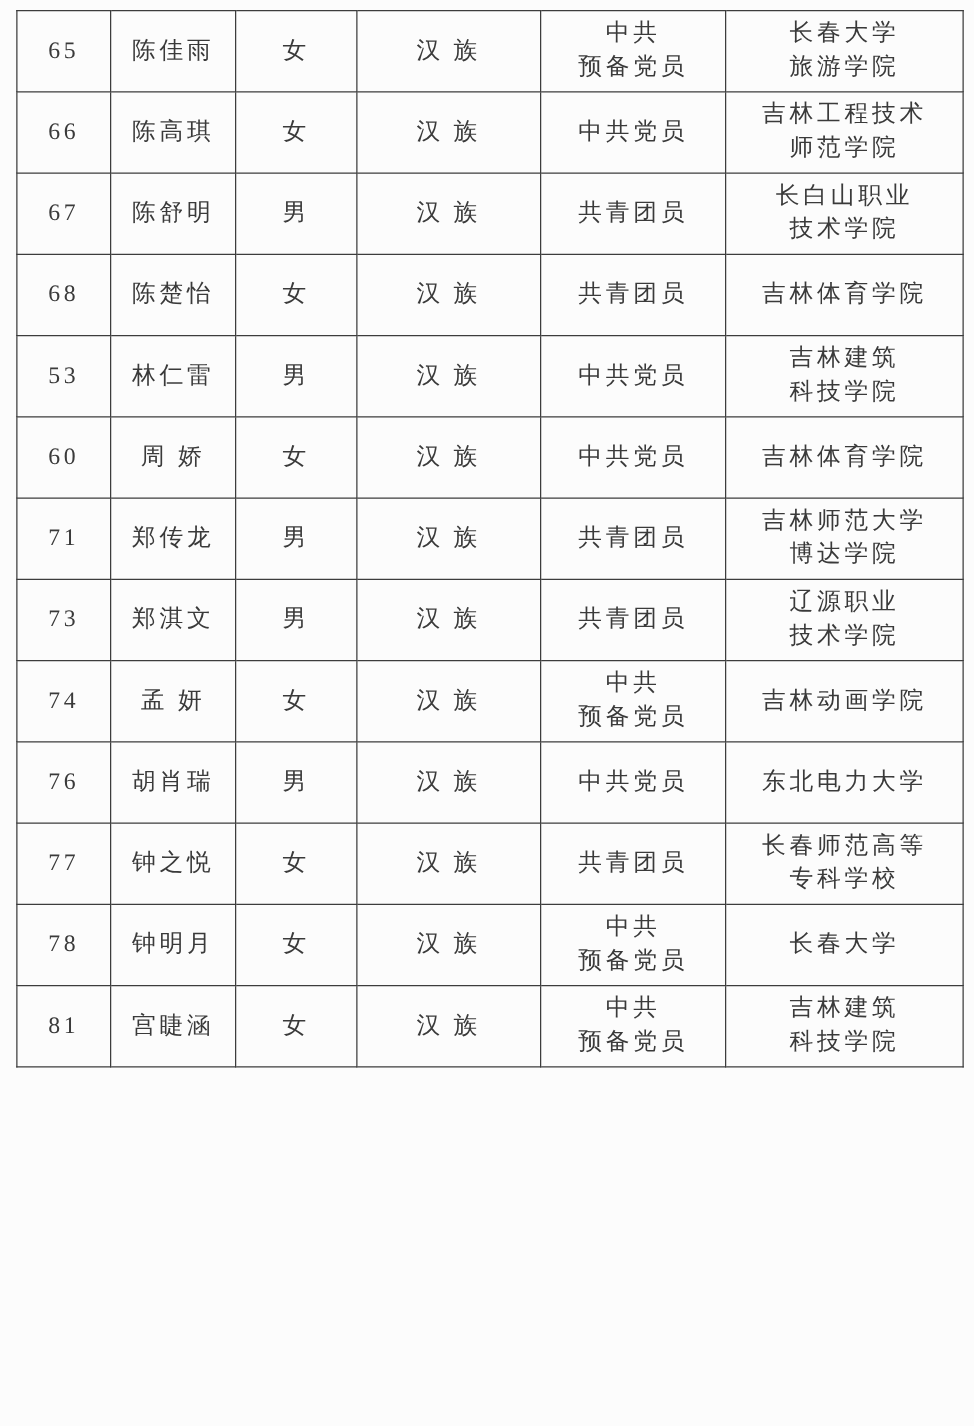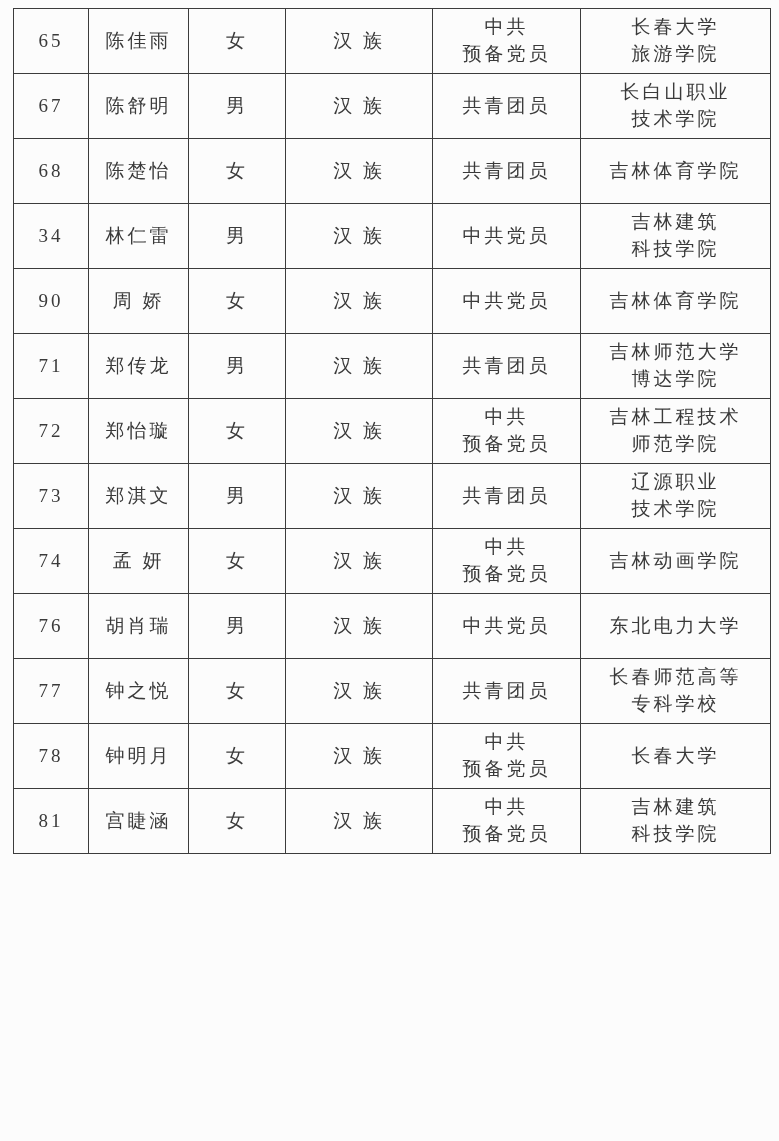--- a/index.html
+++ b/index.html
@@ -62,20 +62,33 @@
     <td class="c-political">
             <span class="line">中共</span>
             <span class="line">预备党员</span>
           </td>
     <td class="c-school">
             <span class="line">长春大学</span>
             <span class="line">旅游学院</span>
           </td>
   </tr>
 
+  <tr>
+    <td class="c-no">66</td>
+    <td class="c-name">陈高琪</td>
+    <td class="c-gender">女</td>
+    <td class="c-ethnicity">汉 族</td>
+    <td class="c-political">
+            <span class="line">中共党员</span>
+          </td>
+    <td class="c-school">
+            <span class="line">吉林工程技术</span>
+            <span class="line">师范学院</span>
+          </td>
+  </tr>
 
   <tr>
     <td class="c-no">67</td>
     <td class="c-name">陈舒明</td>
     <td class="c-gender">男</td>
     <td class="c-ethnicity">汉 族</td>
     <td class="c-political">
             <span class="line">共青团员</span>
           </td>
     <td class="c-school">
@@ -91,35 +104,35 @@
     <td class="c-ethnicity">汉 族</td>
     <td class="c-political">
             <span class="line">共青团员</span>
           </td>
     <td class="c-school">
             <span class="line">吉林体育学院</span>
           </td>
   </tr>
 
   <tr>
-    <td class="c-no">34</td>
+    <td class="c-no">53</td>
     <td class="c-name">林仁雷</td>
     <td class="c-gender">男</td>
     <td class="c-ethnicity">汉 族</td>
     <td class="c-political">
             <span class="line">中共党员</span>
           </td>
     <td class="c-school">
             <span class="line">吉林建筑</span>
             <span class="line">科技学院</span>
           </td>
   </tr>
 
   <tr>
-    <td class="c-no">90</td>
+    <td class="c-no">60</td>
     <td class="c-name">周 娇</td>
     <td class="c-gender">女</td>
     <td class="c-ethnicity">汉 族</td>
     <td class="c-political">
             <span class="line">中共党员</span>
           </td>
     <td class="c-school">
             <span class="line">吉林体育学院</span>
           </td>
   </tr>
@@ -131,34 +144,20 @@
     <td class="c-ethnicity">汉 族</td>
     <td class="c-political">
             <span class="line">共青团员</span>
           </td>
     <td class="c-school">
             <span class="line">吉林师范大学</span>
             <span class="line">博达学院</span>
           </td>
   </tr>
 
-  <tr>
-    <td class="c-no">72</td>
-    <td class="c-name">郑怡璇</td>
-    <td class="c-gender">女</td>
-    <td class="c-ethnicity">汉 族</td>
-    <td class="c-political">
-            <span class="line">中共</span>
-            <span class="line">预备党员</span>
-          </td>
-    <td class="c-school">
-            <span class="line">吉林工程技术</span>
-            <span class="line">师范学院</span>
-          </td>
-  </tr>
 
   <tr>
     <td class="c-no">73</td>
     <td class="c-name">郑淇文</td>
     <td class="c-gender">男</td>
     <td class="c-ethnicity">汉 族</td>
     <td class="c-political">
             <span class="line">共青团员</span>
           </td>
     <td class="c-school">

